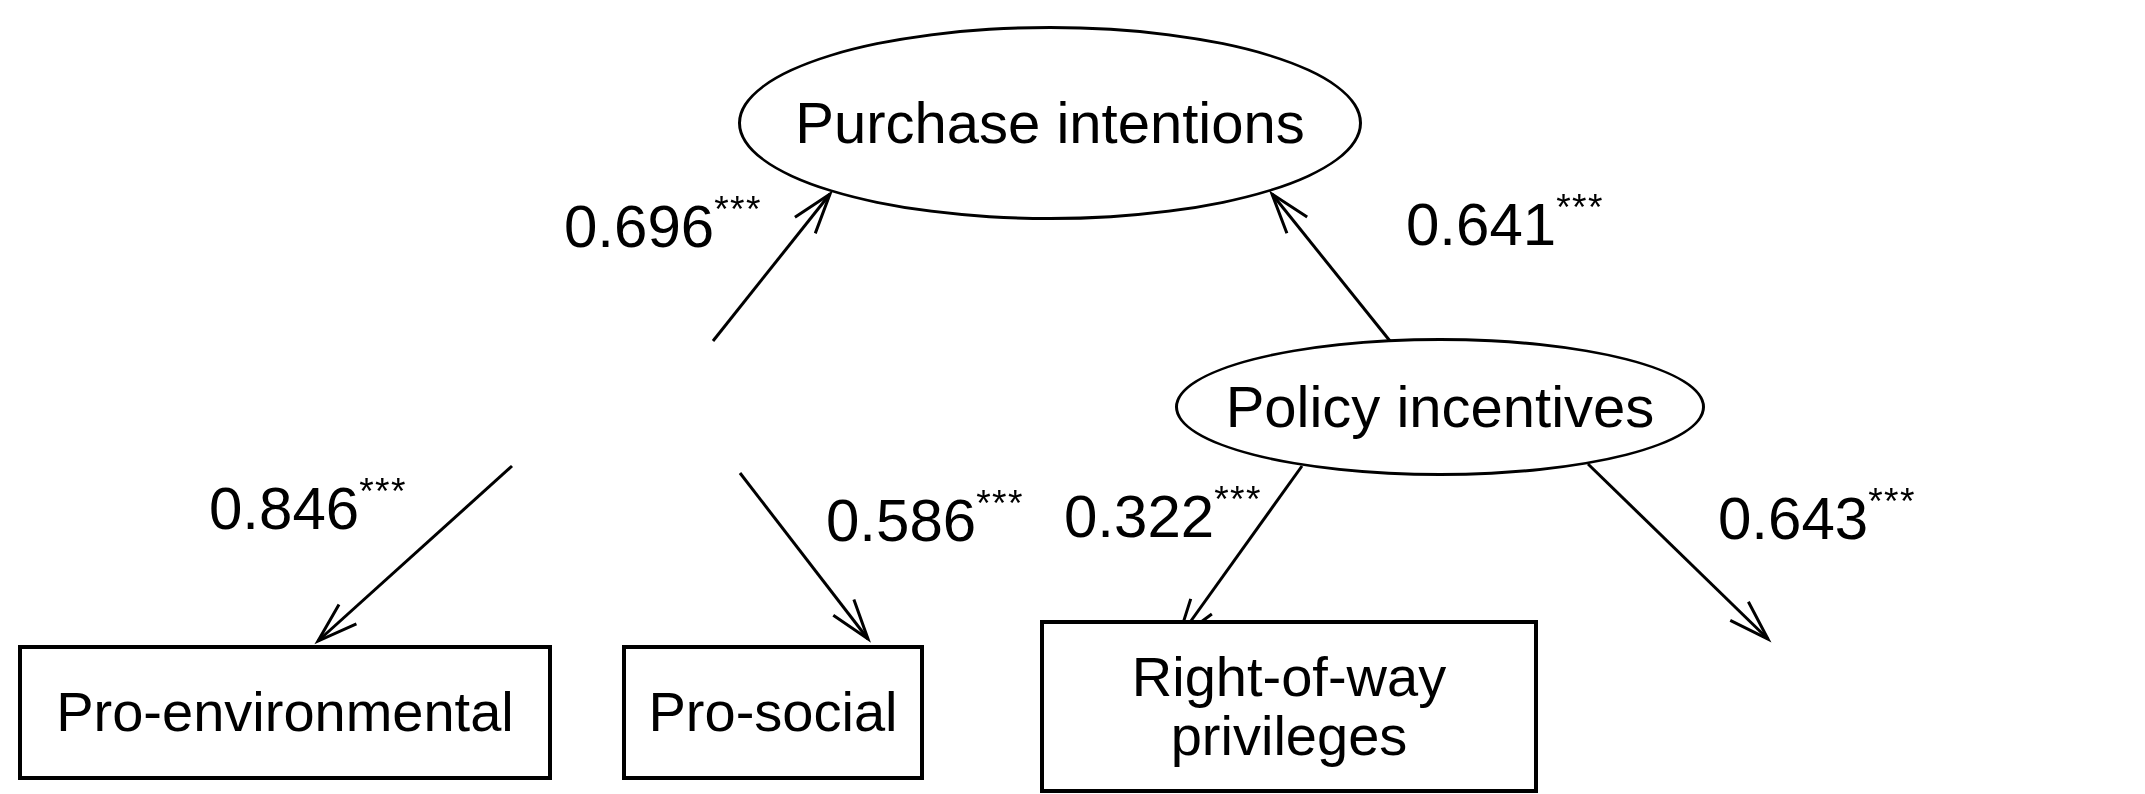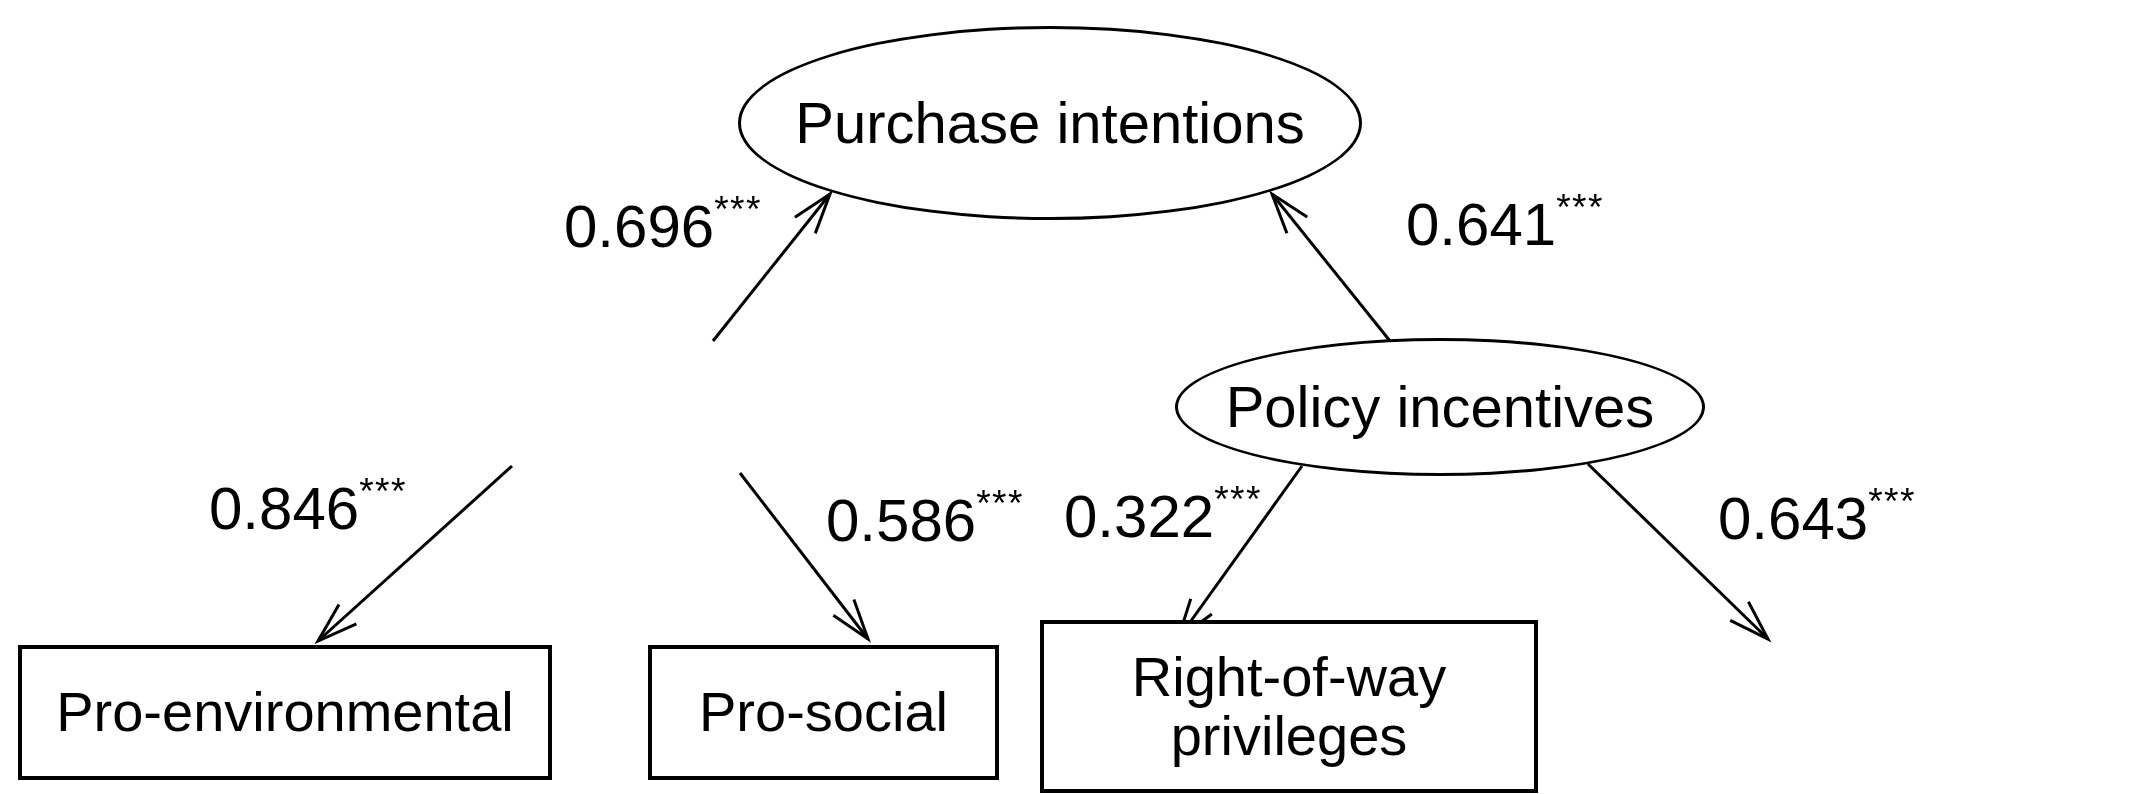--- a/index.html
+++ b/index.html
@@ -73,21 +73,21 @@
   <div class="node latent" style="left:738px; top:26px; width:624px; height:194px;">
     <span>Purchase intentions</span>
   </div>
   <div class="node latent" style="left:1175px; top:338px; width:530px; height:138px;">
     <span>Policy incentives</span>
   </div>
 
   <div class="node observed" style="left:18px; top:645px; width:534px; height:135px;">
     <span>Pro-environmental</span>
   </div>
-  <div class="node observed" style="left:648px; top:645px; width:351px; height:135px;">
+  <div class="node observed" style="left:622px; top:645px; width:302px; height:135px;">
     <span>Pro-social</span>
   </div>
   <div class="node observed" style="left:1040px; top:620px; width:498px; height:173px;">
     <span>Right-of-way privileges</span>
   </div>
 
   <div class="coef" style="left:663px; top:226px;">
     <span>0.696</span><sup>***</sup>
   </div>
   <div class="coef" style="left:1505px; top:224px;">

